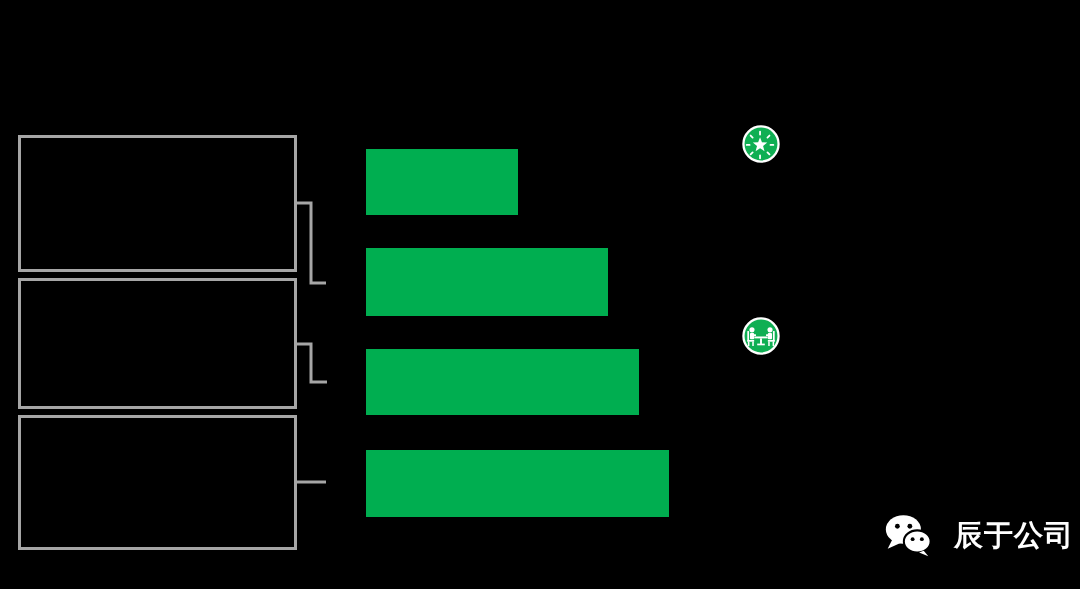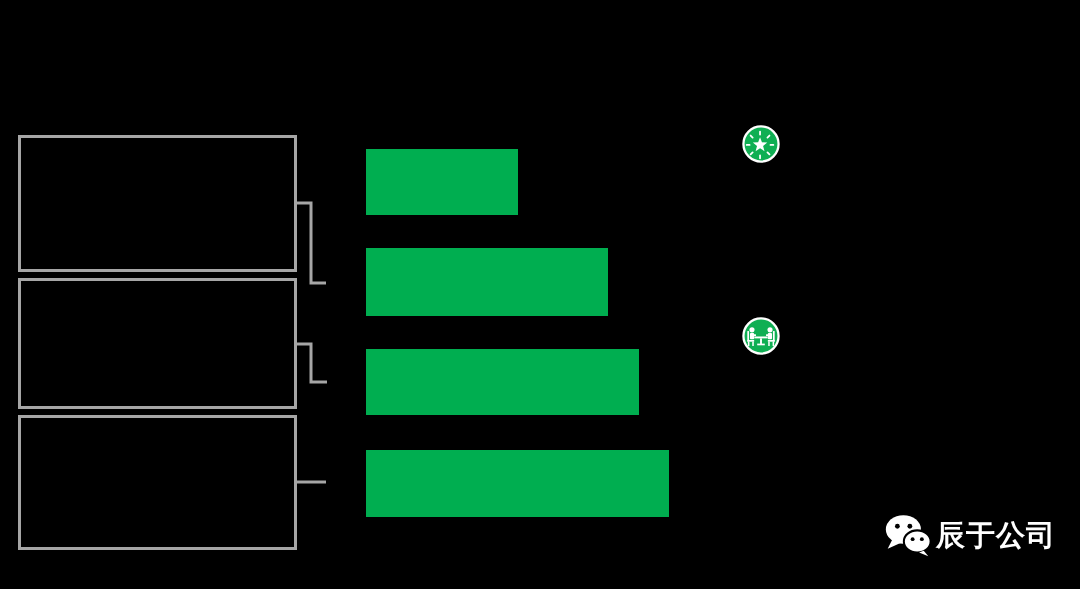--- a/index.html
+++ b/index.html
@@ -28,21 +28,21 @@
   #bar1{top:248px;height:68px;}
   #bar2{top:349px;height:66px;}
   #bar3{top:450px;height:67px;}
   
   .icon-badge{position:absolute;width:38px;height:38px;}
   #icon-sparkle{left:742px;top:125px;}
   #icon-meeting{left:742px;top:317px;}
   
   #watermark{
     position:absolute;left:884px;top:513px;
-    display:flex;align-items:center;gap:4px;
+    display:flex;align-items:center;gap:22px;
   }
   #watermark .wm-text{
     color:#FFFFFF;
     font-size:29px;
     font-weight:700;
     letter-spacing:1px;
     line-height:1;
     white-space:nowrap;
   }
 </style>

